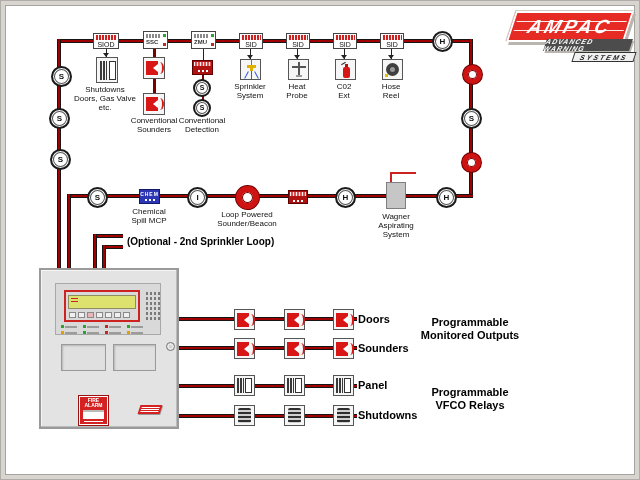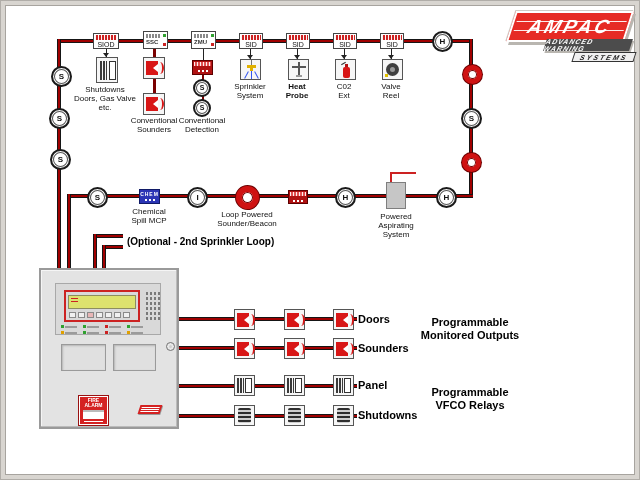--- a/index.html
+++ b/index.html
@@ -219,25 +219,25 @@
 
   <div class="lbl" style="left:64px;top:84px;width:80px;">Shutdowns
 Doors, Gas Valve
 etc.</div>
   <div class="lbl" style="left:118px;top:115px;width:70px;">Conventional
 Sounders</div>
   <div class="lbl" style="left:166px;top:115px;width:70px;">Conventional
 Detection</div>
   <div class="lbl" style="left:219px;top:81px;width:60px;">Sprinkler
 System</div>
-  <div class="lbl" style="left:266px;top:81px;width:60px;font-weight:bold;">Heat
+  <div class="lbl" style="left:266px;top:81px;width:60px;">Heat
 Probe</div>
   <div class="lbl" style="left:313px;top:81px;width:60px;">C02
 Ext</div>
-  <div class="lbl" style="left:360px;top:81px;width:60px;">Valve
+  <div class="lbl" style="left:360px;top:81px;width:60px;">Hose
 Reel</div>
 
   <div class="cm" style="left:50px;top:65px;">
       <span>S</span>
     </div>
   <div class="cm" style="left:48px;top:107px;">
       <span>S</span>
     </div>
   <div class="cm" style="left:49px;top:148px;">
       <span>S</span>
@@ -277,21 +277,21 @@
       <i class="d" style="left:12px;"></i>
   </div>
   <div class="wr" style="left:389px;top:171px;width:26px;height:2px;background:#cc2222;"></div>
   <div class="wr" style="left:389px;top:171px;width:2px;height:11px;background:#cc2222;"></div>
   <div class="iwag" style="left:385px;top:181px;width:20px;height:27px;"></div>
 
   <div class="lbl" style="left:113px;top:206px;width:70px;">Chemical
 Spill MCP</div>
   <div class="lbl" style="left:202px;top:209px;width:88px;">Loop Powered
 Sounder/Beacon</div>
-  <div class="lbl" style="left:365px;top:211px;width:60px;">Powered
+  <div class="lbl" style="left:365px;top:211px;width:60px;">Wagner
 Aspirating
 System</div>
 
   <div class="h1" style="left:126px;top:234px;font-size:10px;white-space:nowrap;text-align:left;">(Optional - 2nd Sprinkler Loop)</div>
   <div class="h1" style="left:404px;top:315px;width:130px;">Programmable
 Monitored Outputs</div>
   <div class="h1" style="left:404px;top:385px;width:130px;">Programmable
 VFCO Relays</div>
 
   <div class="panel" style="left:38px;top:267px;width:140px;height:161px;">

